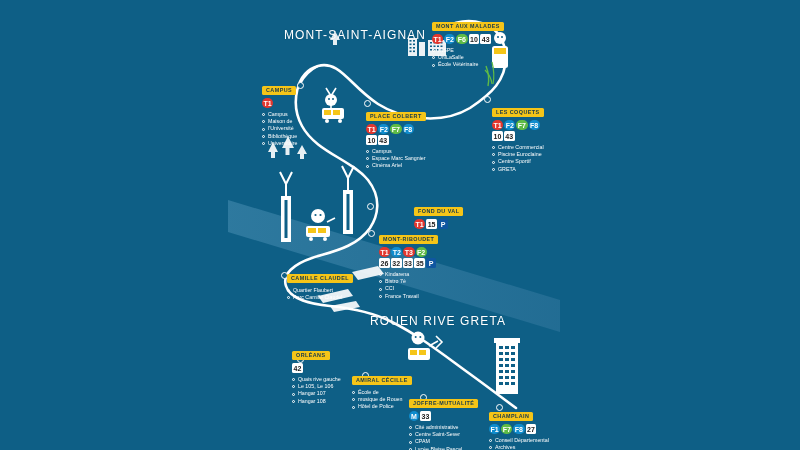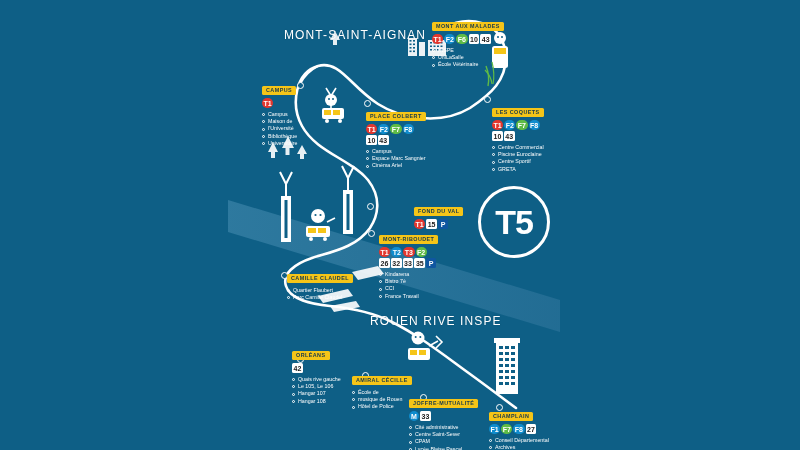--- a/index.html
+++ b/index.html
@@ -271,26 +271,23 @@
       <path d="M 429,346 l 9,-5" stroke="#ffffff" stroke-width="1.6"></path>
       <path d="M 436,336 l 6,6 l -6,6" stroke="#ffffff" stroke-width="1.6" fill="none"></path>
     </g>
 
     <g stroke="#5fbb46" stroke-width="1.2" fill="none">
       <path d="M 492,62 q 3,12 1,22"></path>
       <path d="M 485,70 q 6,6 7,14"></path>
     </g>
   </svg>
 
-  <div id="t5-logo" style="left:478px; top:186px;">
-    <span>T5</span>
-  </div>
 
   <div class="city" style="left:284px; top:28px;">MONT-SAINT-AIGNAN</div>
-  <div class="city" style="left:370px; top:314px;">ROUEN RIVE INSPE</div>
+  <div class="city" style="left:370px; top:314px;">ROUEN RIVE GRETA</div>
 
   <div class="dot-stop" style="left:440px; top:24px;"></div>
   <div class="dot-stop" style="left:297px; top:82px;"></div>
   <div class="dot-stop" style="left:364px; top:100px;"></div>
   <div class="dot-stop" style="left:484px; top:96px;"></div>
   <div class="dot-stop" style="left:367px; top:203px;"></div>
   <div class="dot-stop" style="left:368px; top:230px;"></div>
   <div class="dot-stop" style="left:281px; top:272px;"></div>
   <div class="dot-stop" style="left:297px; top:356px;"></div>
   <div class="dot-stop" style="left:362px; top:372px;"></div>

